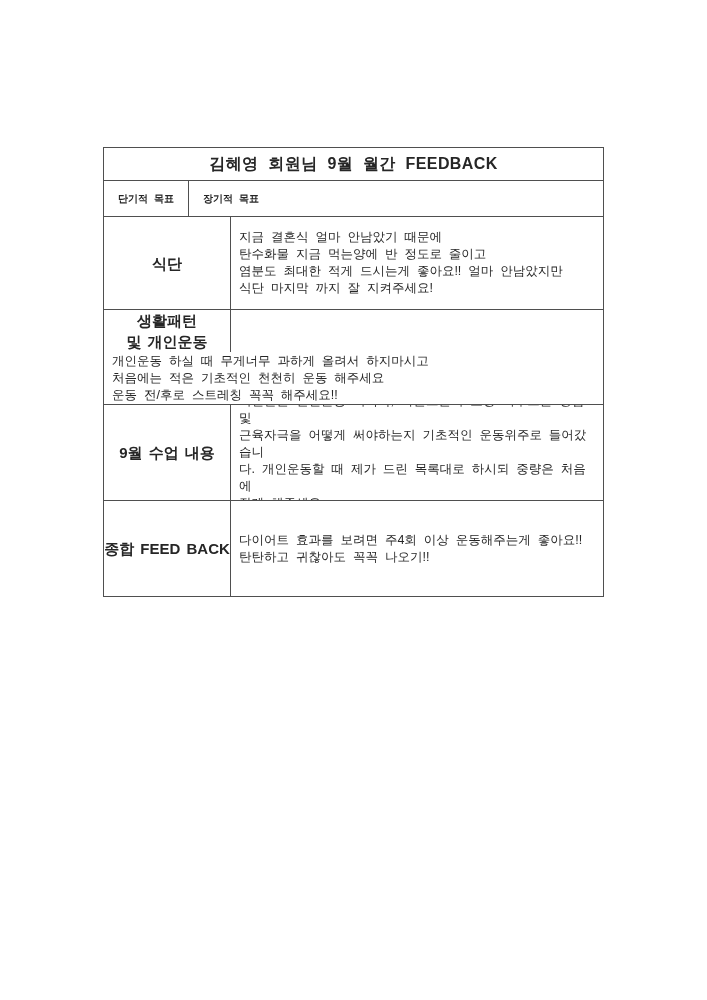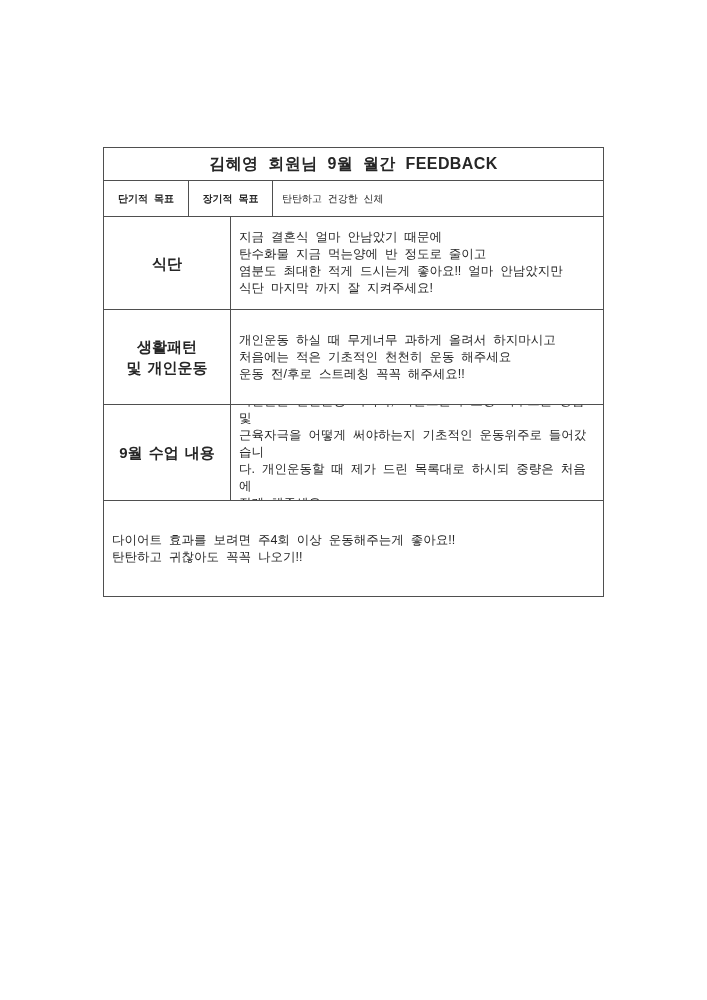--- a/index.html
+++ b/index.html
@@ -66,21 +66,21 @@
   .goal-value {
     padding-left: 9px;
     word-spacing: 3px;
   }
   .w-short-label { width: 85px; }
   .w-short-value { width: 158px; }
   .w-long-label  { width: 84px; }
   .w-long-value  { flex: 1; }
   
   .h-diet    { height: 93px; }
-  .h-pattern { height: 95px; }
+  .h-pattern { height: 95px; flex-direction: column; }
   .h-lesson  { height: 96px; }
   .h-total   { height: 95px; }
   .body-label {
     width: 127px;
     justify-content: center;
     text-align: center;
     font-weight: bold;
     font-size: 15px;
     line-height: 21px;
     white-space: pre-line;
@@ -101,21 +101,20 @@
 <div class="doc-page">
   <div class="feedback-table">
 
     <div class="row title-row">
       <div class="cell title-cell">김혜영 회원님 9월 월간 FEEDBACK</div>
     </div>
 
     <div class="row goals-row">
       <div class="cell goal-label w-short-label">단기적 목표</div>
       <div class="cell goal-label w-long-label">장기적 목표</div>
-      <div class="cell goal-value w-long-value">탄탄하고 건강한 신체</div>
     </div>
 
     <div class="row h-diet">
       <div class="cell body-label">식단</div>
       <div class="cell content-cell">지금 결혼식 얼마 안남았기 때문에
 탄수화물 지금 먹는양에 반 정도로 줄이고
 염분도 최대한 적게 드시는게 좋아요!! 얼마 안남았지만
 식단 마지막 까지 잘 지켜주세요!</div>
     </div>
 
@@ -129,18 +128,19 @@
 
     <div class="row h-lesson">
       <div class="cell body-label">9월 수업 내용</div>
       <div class="cell content-cell">이번달은 전신운동 거북목, 라운드숄더 교정 기구쓰는 방법 및
 근육자극을 어떻게 써야하는지 기초적인 운동위주로 들어갔습니
 다. 개인운동할 때 제가 드린 목록대로 하시되 중량은 처음에
 작게 해주세요</div>
     </div>
 
     <div class="row h-total">
+      <div class="cell body-label">종합 FEED BACK</div>
       <div class="cell content-cell">다이어트 효과를 보려면 주4회 이상 운동해주는게 좋아요!!
 탄탄하고 귀찮아도 꼭꼭 나오기!!</div>
     </div>
 
   </div>
 </div>
 
 </body></html>

